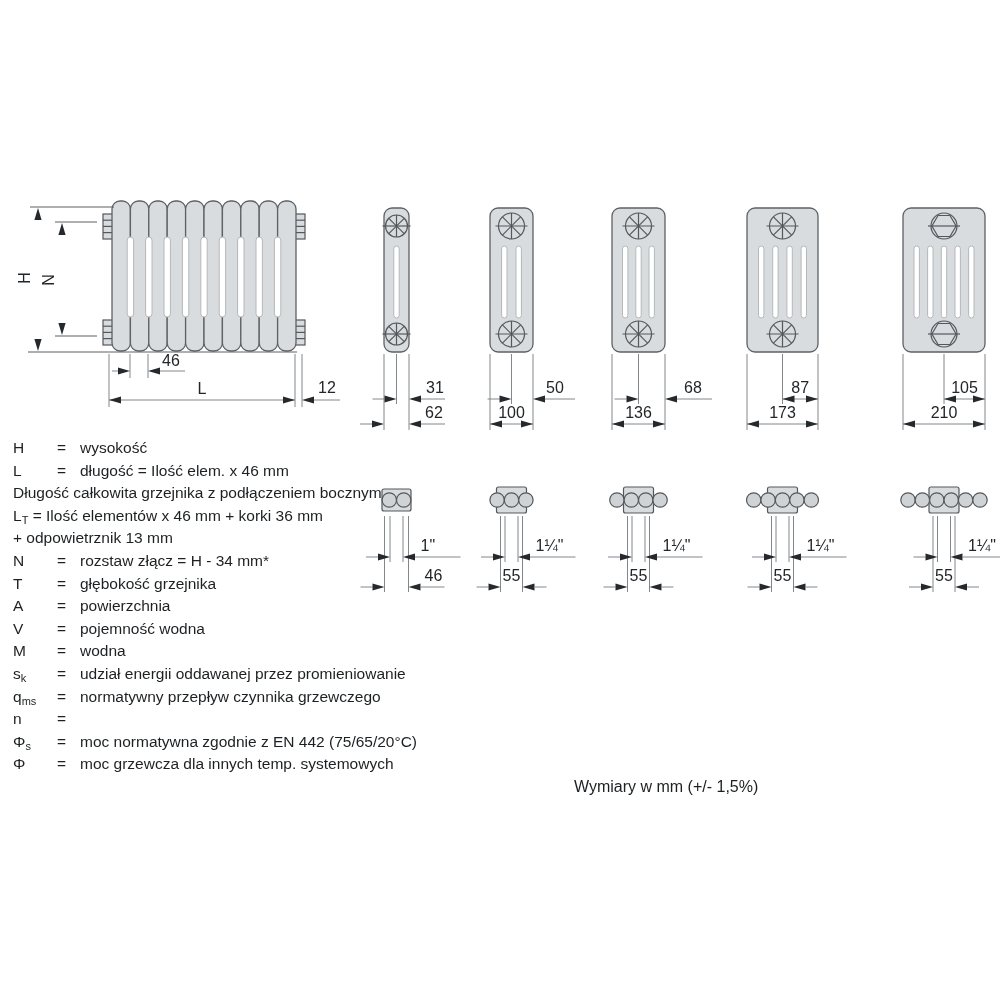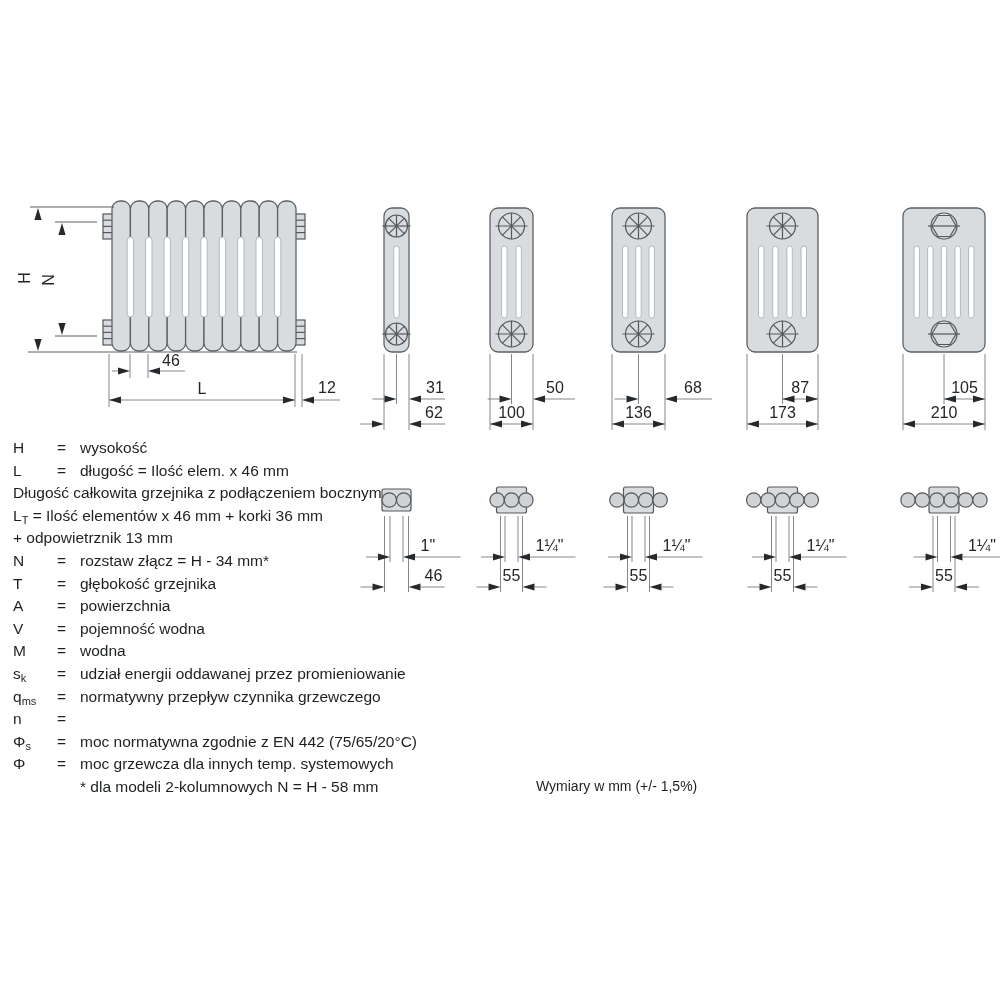--- a/index.html
+++ b/index.html
@@ -17,21 +17,21 @@
   .pipe{fill:#cfd3d5;stroke:#54585c;stroke-width:1.2;}
   .block{fill:#d9dcde;stroke:#54585c;stroke-width:1.2;}
   .legend{position:absolute;left:13px;top:437px;width:640px;font-size:15.5px;line-height:22.6px;}
   .lrow{display:flex;height:22.6px;white-space:nowrap;}
   .lpara{height:22.6px;white-space:nowrap;}
   .lsym{width:44px;flex:none;}
   .leq{width:23px;flex:none;}
   .ldef{flex:1;}
   .lsub{font-size:11px;vertical-align:-3px;}
   .lfoot{padding-left:67px;}
-  .note{position:absolute;left:536px;top:778px;font-size:14px;white-space:nowrap;}
+  .note{position:absolute;left:574px;top:778px;font-size:16px;white-space:nowrap;}
 </style>
 </head>
 <body>
 
 <div class="stage">
   <div id="drawing">
       <svg width="1000" height="1000" viewBox="0 0 1000 1000" xmlns="http://www.w3.org/2000/svg">
         <g>
           <rect x="103" y="214" width="10" height="25" class="block"></rect>
           <line x1="103" y1="220.2" x2="113" y2="220.2" class="fit"></line>
@@ -414,16 +414,15 @@
       <div class="lrow">
         <span class="lsym"><span>Φ</span><span class="lsub">s</span></span>
         <span class="leq">=</span>
         <span class="ldef">moc normatywna zgodnie z EN 442 (75/65/20°C)</span>
       </div>
       <div class="lrow">
         <span class="lsym"><span>Φ</span></span>
         <span class="leq">=</span>
         <span class="ldef">moc grzewcza dla innych temp. systemowych</span>
       </div>
-      <div class="lpara lfoot"><span>* dla modeli 2-kolumnowych N = H - 58 mm</span></div>
     </div>
   <div class="note">Wymiary w mm (+/- 1,5%)</div>
 </div>
 
 </body></html>

